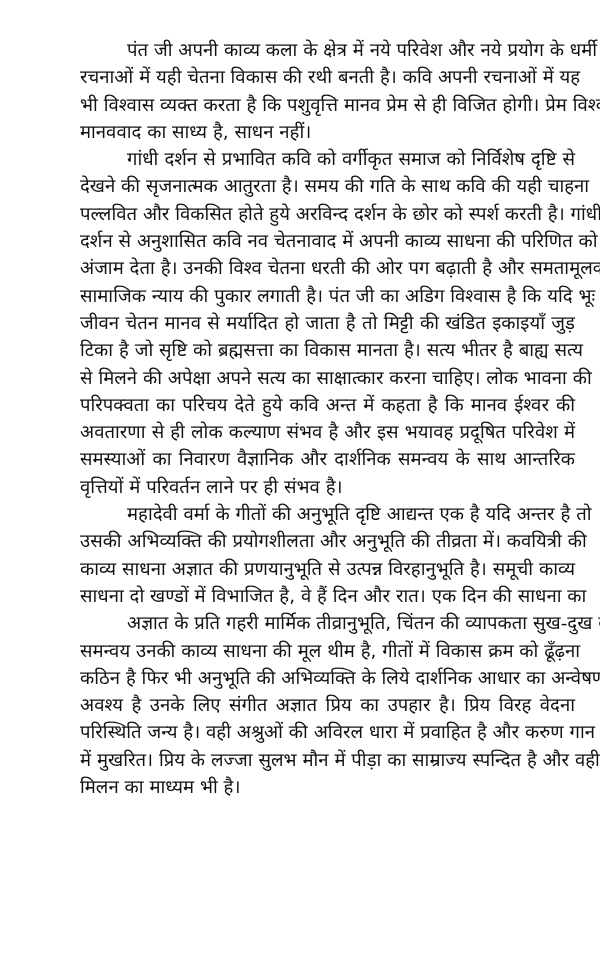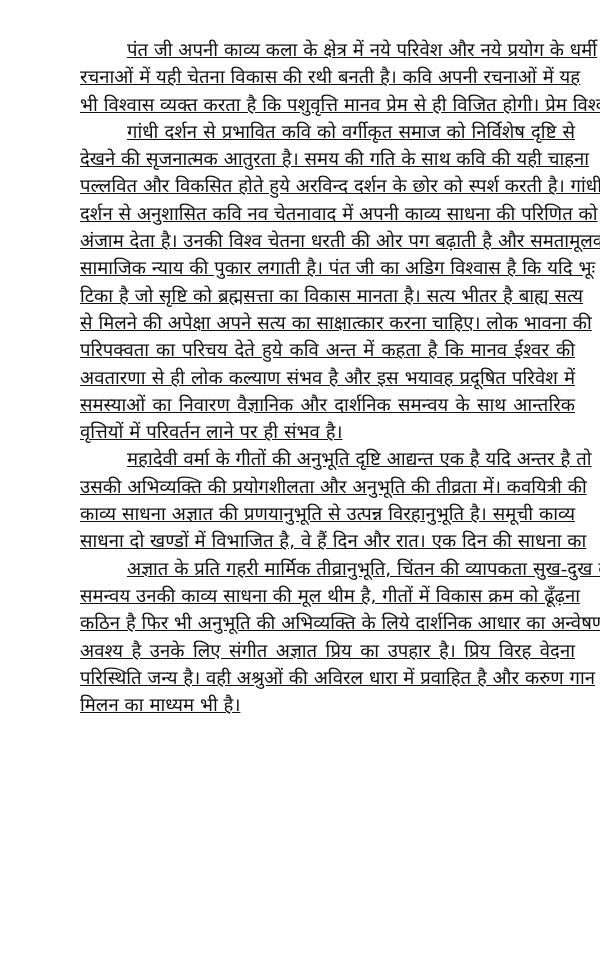--- a/index.html
+++ b/index.html
@@ -28,59 +28,61 @@
       text-align: justify;
       text-indent: 47px;
     }
     .line {
       display: block;
       white-space: nowrap;
       text-align: justify;
       text-align-last: justify;
       height: 27.3px;
       overflow: visible;
-      text-decoration: underline;
     }
     .line.last {
       text-align-last: left;
     }
     .line.first {
       padding-left: 47px;
     }
   </style>
 </head>
 <body>
 
 <div class="page">
   <div class="para">
     <span class="line first">पंत जी अपनी काव्य कला के क्षेत्र में नये परिवेश और नये प्रयोग के धर्मी</span>
     <span class="line">रचनाओं में यही चेतना विकास की रथी बनती है। कवि अपनी रचनाओं में यह</span>
     <span class="line">भी विश्वास व्यक्त करता है कि पशुवृत्ति मानव प्रेम से ही विजित होगी। प्रेम विश्व</span>
+    <span class="line last">मानववाद का साध्य है, साधन नहीं।</span>
   </div>
   <div class="para">
     <span class="line first">गांधी दर्शन से प्रभावित कवि को वर्गीकृत समाज को निर्विशेष दृष्टि से</span>
     <span class="line">देखने की सृजनात्मक आतुरता है। समय की गति के साथ कवि की यही चाहना</span>
     <span class="line">पल्लवित और विकसित होते हुये अरविन्द दर्शन के छोर को स्पर्श करती है। गांधी</span>
     <span class="line">दर्शन से अनुशासित कवि नव चेतनावाद में अपनी काव्य साधना की परिणित को</span>
     <span class="line">अंजाम देता है। उनकी विश्व चेतना धरती की ओर पग बढ़ाती है और समतामूलक</span>
     <span class="line">सामाजिक न्याय की पुकार लगाती है। पंत जी का अडिग विश्वास है कि यदि भूः</span>
+    <span class="line">जीवन चेतन मानव से मर्यादित हो जाता है तो मिट्टी की खंडित इकाइयाँ जुड़</span>
     <span class="line">टिका है जो सृष्टि को ब्रह्मसत्ता का विकास मानता है। सत्य भीतर है बाह्य सत्य</span>
     <span class="line">से मिलने की अपेक्षा अपने सत्य का साक्षात्कार करना चाहिए। लोक भावना की</span>
     <span class="line">परिपक्वता का परिचय देते हुये कवि अन्त में कहता है कि मानव ईश्वर की</span>
     <span class="line">अवतारणा से ही लोक कल्याण संभव है और इस भयावह प्रदूषित परिवेश में</span>
     <span class="line">समस्याओं का निवारण वैज्ञानिक और दार्शनिक समन्वय के साथ आन्तरिक</span>
     <span class="line last">वृत्तियों में परिवर्तन लाने पर ही संभव है।</span>
   </div>
   <div class="para">
     <span class="line first">महादेवी वर्मा के गीतों की अनुभूति दृष्टि आद्यन्त एक है यदि अन्तर है तो</span>
     <span class="line">उसकी अभिव्यक्ति की प्रयोगशीलता और अनुभूति की तीव्रता में। कवयित्री की</span>
     <span class="line">काव्य साधना अज्ञात की प्रणयानुभूति से उत्पन्न विरहानुभूति है। समूची काव्य</span>
     <span class="line">साधना दो खण्डों में विभाजित है, वे हैं दिन और रात। एक दिन की साधना का</span>
   </div>
   <div class="para">
     <span class="line first">अज्ञात के प्रति गहरी मार्मिक तीव्रानुभूति, चिंतन की व्यापकता सुख-दुख का</span>
     <span class="line">समन्वय उनकी काव्य साधना की मूल थीम है, गीतों में विकास क्रम को ढूँढ़ना</span>
     <span class="line">कठिन है फिर भी अनुभूति की अभिव्यक्ति के लिये दार्शनिक आधार का अन्वेषण</span>
     <span class="line">अवश्य है उनके लिए संगीत अज्ञात प्रिय का उपहार है। प्रिय विरह वेदना</span>
     <span class="line">परिस्थिति जन्य है। वही अश्रुओं की अविरल धारा में प्रवाहित है और करुण गान</span>
+    <span class="line">में मुखरित। प्रिय के लज्जा सुलभ मौन में पीड़ा का साम्राज्य स्पन्दित है और वही</span>
     <span class="line last">मिलन का माध्यम भी है।</span>
   </div>
 </div>
 
 </body></html>

